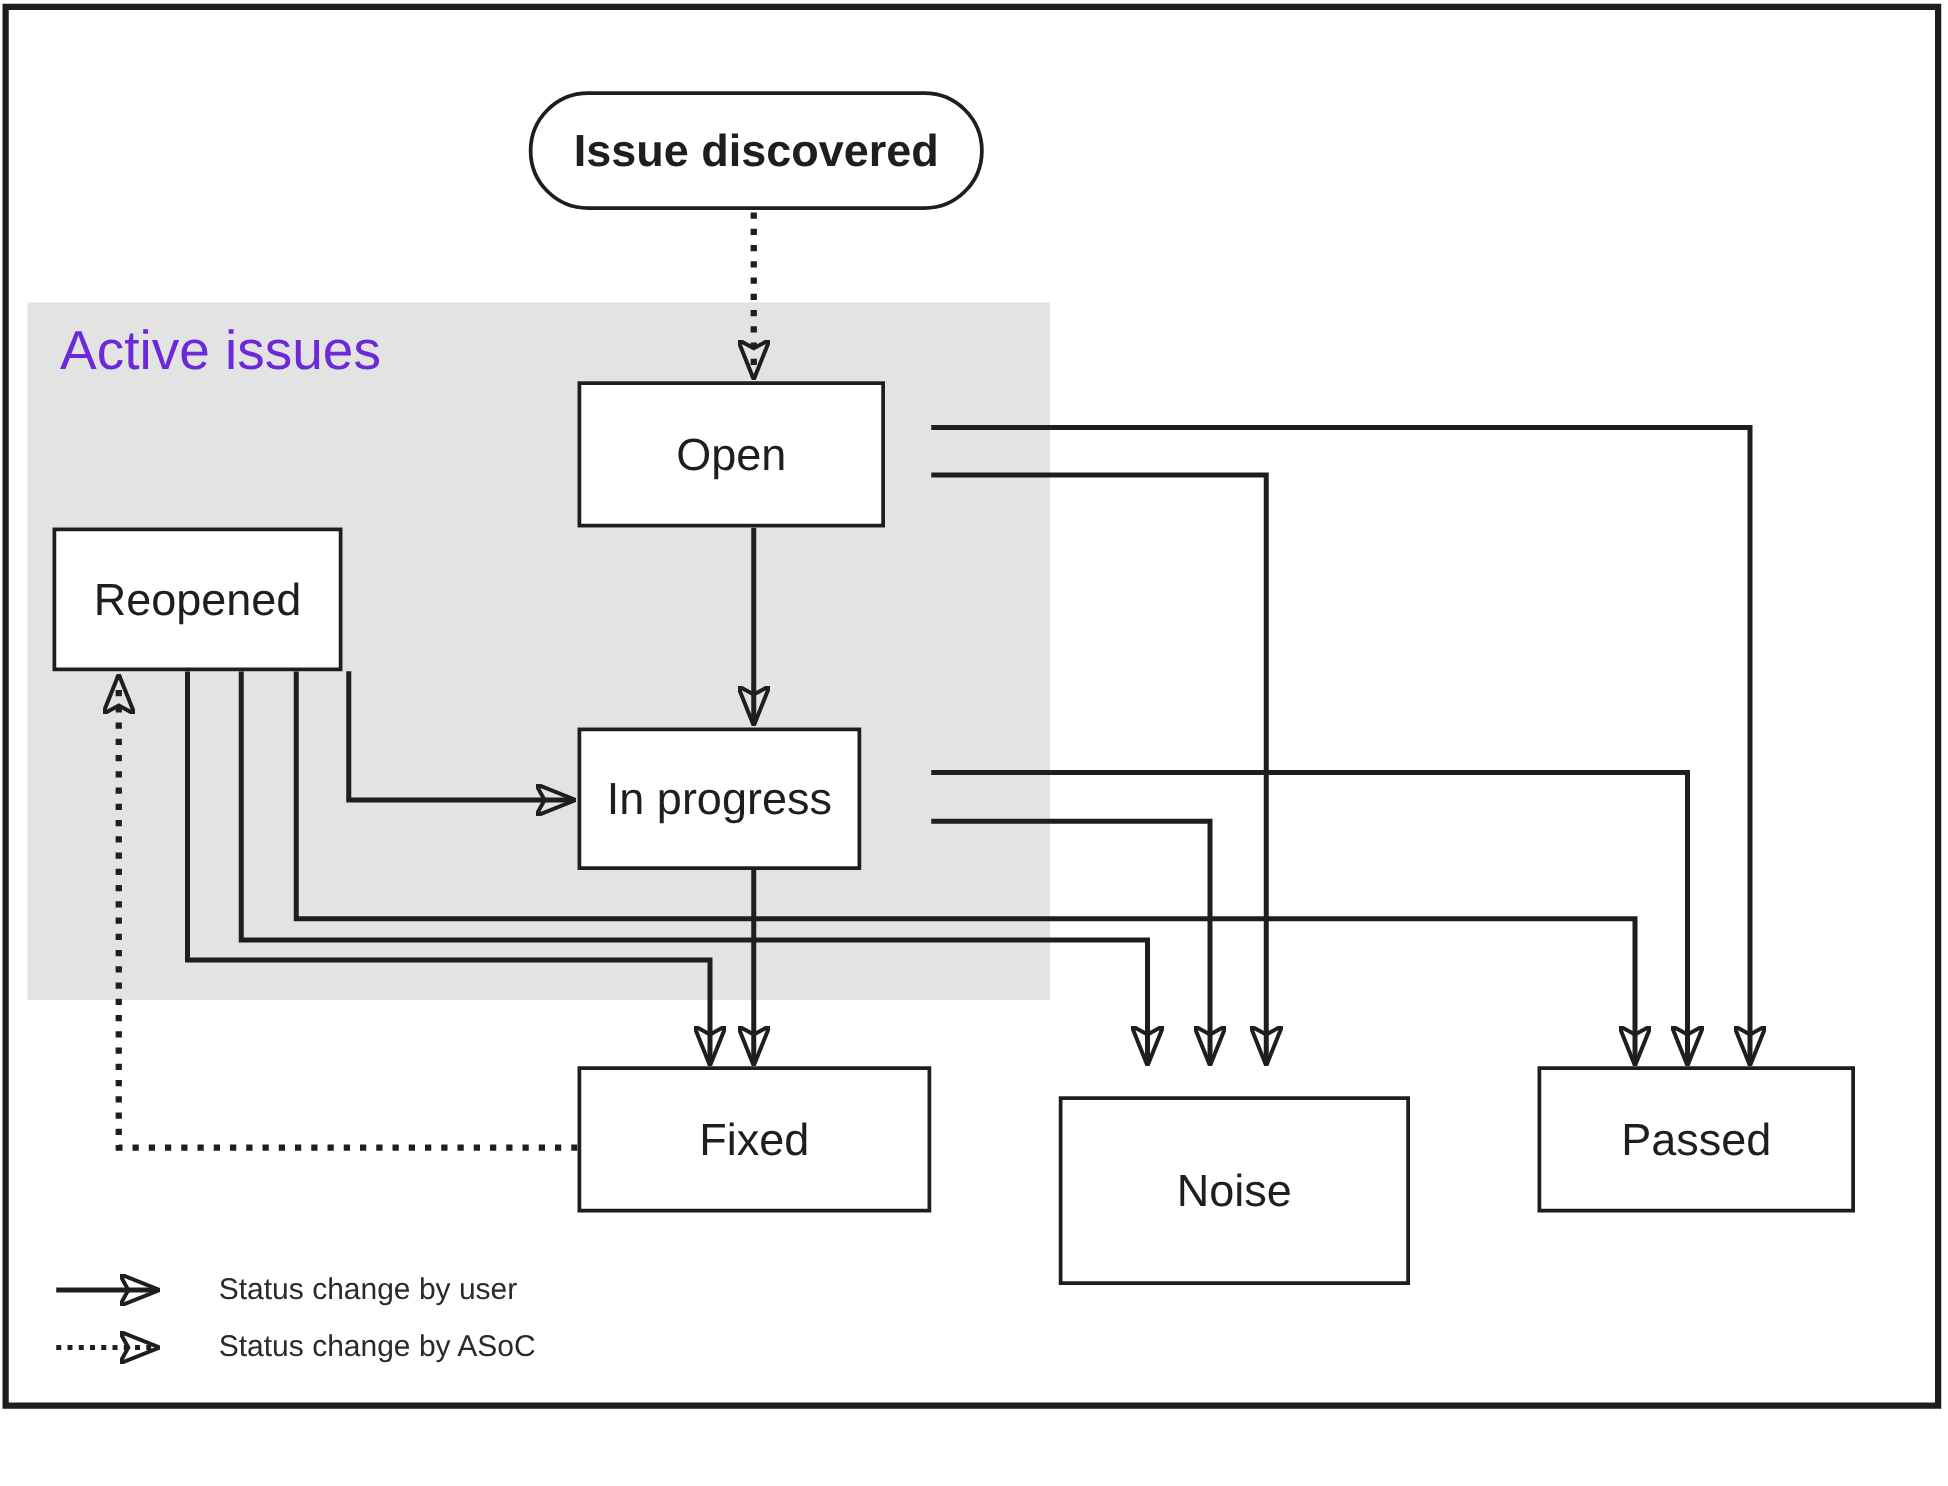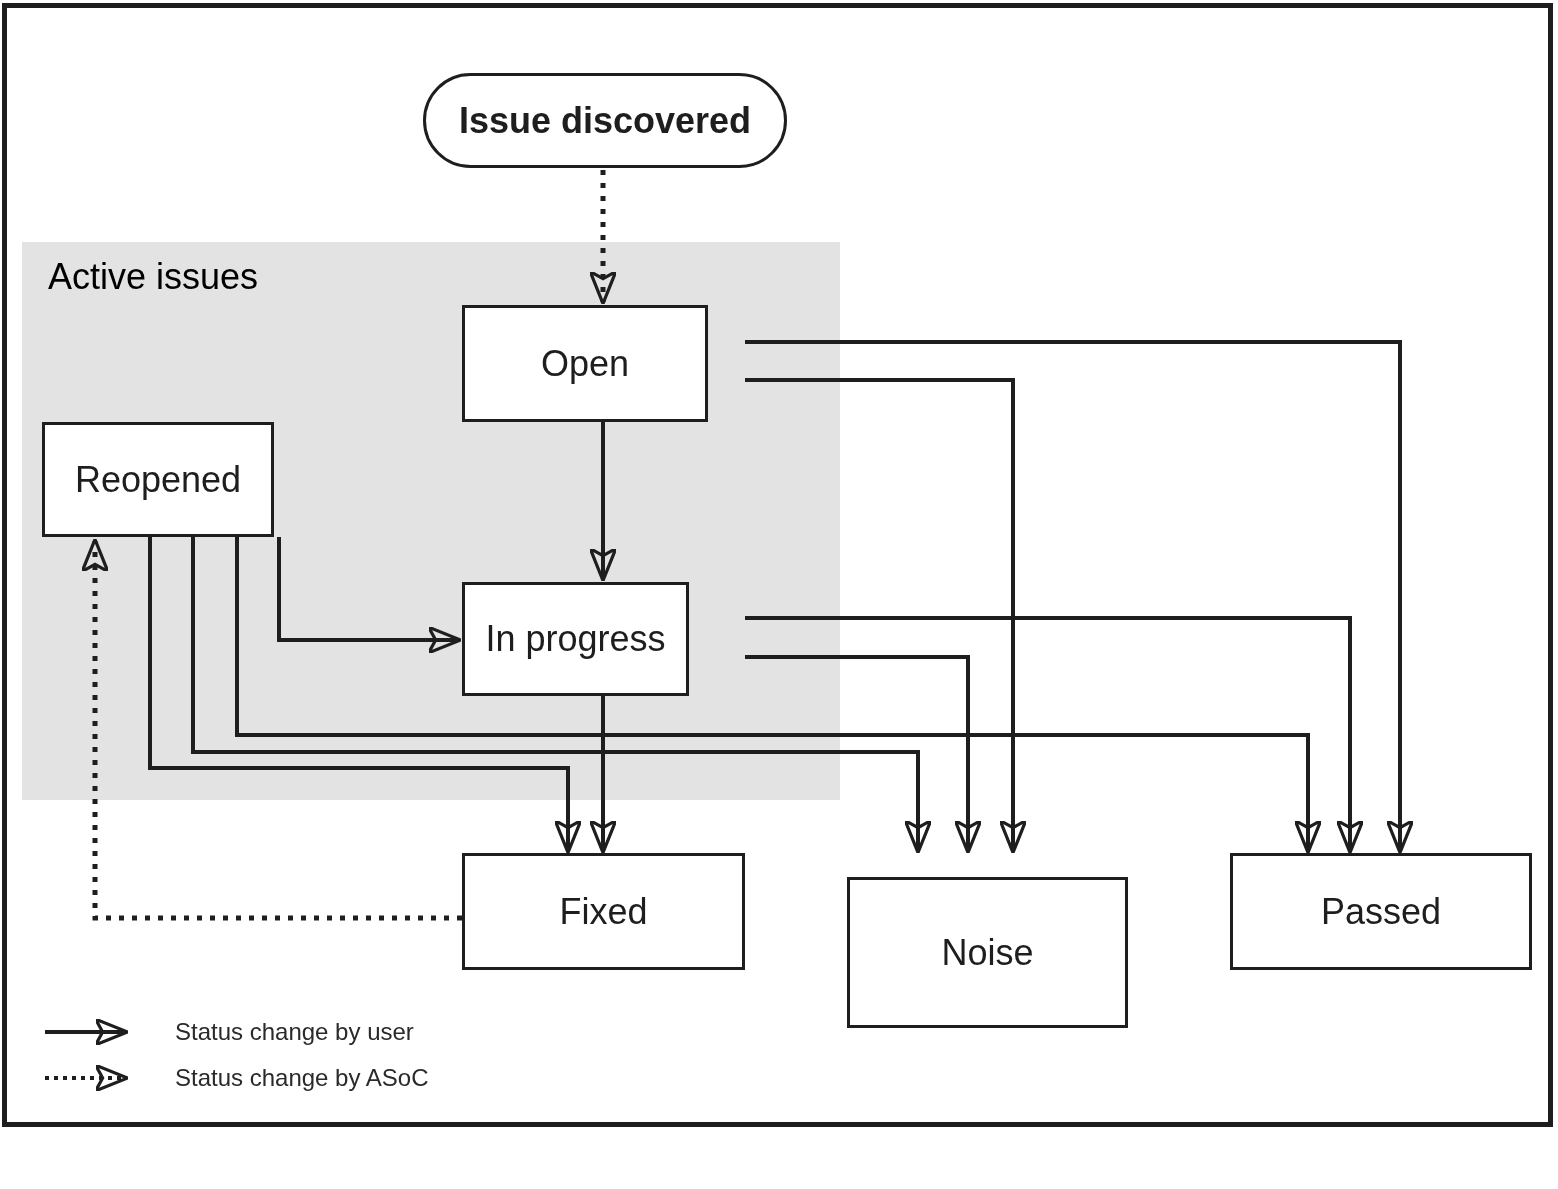--- a/index.html
+++ b/index.html
@@ -13,40 +13,40 @@
   .canvas{position:relative;width:1558px;height:1189px;background:var(--bg);overflow:hidden;}
   .outer-border{
     position:absolute;left:2px;top:3px;width:1551px;height:1124px;
     border:5px solid var(--ink);box-sizing:border-box;background:transparent;
   }
   .region{
     position:absolute;left:22px;top:242px;width:818px;height:558px;
     background:var(--region);
   }
   .region-label{
-    position:absolute;left:48px;top:256px;font-size:36px;color:#000000;
+    position:absolute;left:48px;top:256px;font-size:44px;color:#6d28d9;
   }
   .edges{position:absolute;left:0;top:0;width:1558px;height:1189px;}
   .edges path{fill:none;stroke:var(--ink);}
   .edges path.solid{stroke-width:4px;}
   .edges path.dotted{stroke-width:5px;stroke-dasharray:5 8;}
   .edges path.legend-dotted{stroke-width:4px;stroke-dasharray:4 5;}
   .node{
     position:absolute;display:flex;align-items:center;justify-content:center;
     background:var(--boxfill);border:3px solid var(--ink);box-sizing:border-box;
     font-size:36px;text-align:center;
   }
   .node.rounded{border-radius:48px;}
   .n-issue    {left:423px;top:73px; width:364px;height:95px;font-weight:bold;}
   .n-open     {left:462px;top:305px;width:246px;height:117px;}
   .n-reopened {left:42px; top:422px;width:232px;height:115px;}
   .n-inprog   {left:462px;top:582px;width:227px;height:114px;}
   .n-fixed    {left:462px;top:853px;width:283px;height:117px;}
   .n-noise    {left:847px;top:853px;width:281px;height:151px;margin-top:24px;}
-  .n-passed   {left:1230px;top:853px;width:302px;height:117px;}
+  .n-passed   {left:1230px;top:853px;width:254px;height:117px;}
   .legend-label{position:absolute;font-size:24px;line-height:40px;color:#2a2a2a;}
   .legend-user {left:175px;top:1012px;}
   .legend-asoc {left:175px;top:1058px;}
 </style>
 </head>
 <body>
 
 <div class="canvas">
 
   <div class="outer-border"></div>

